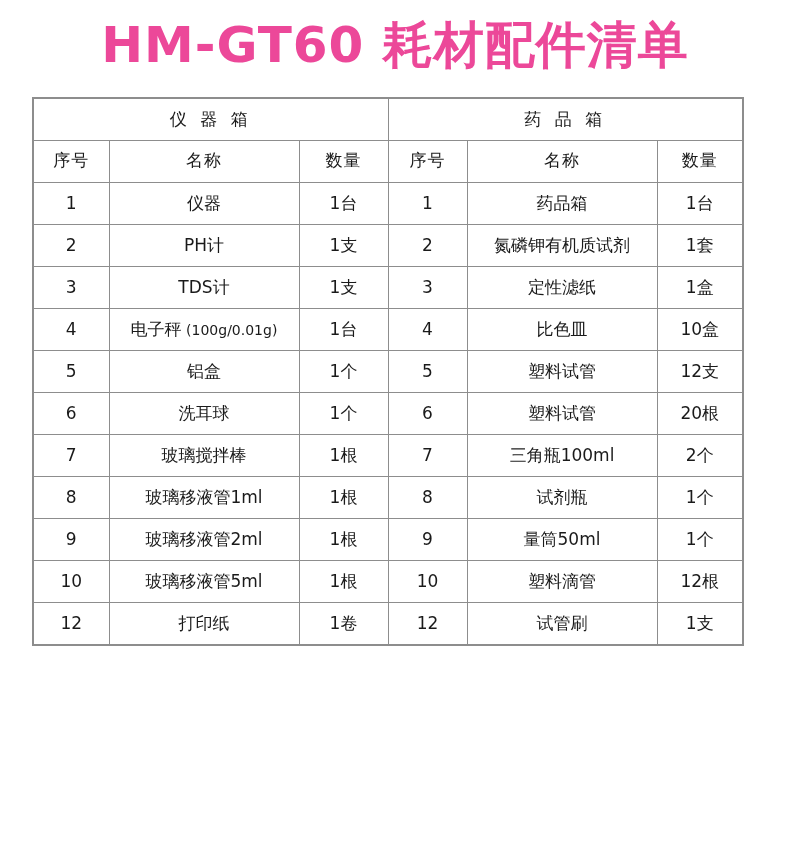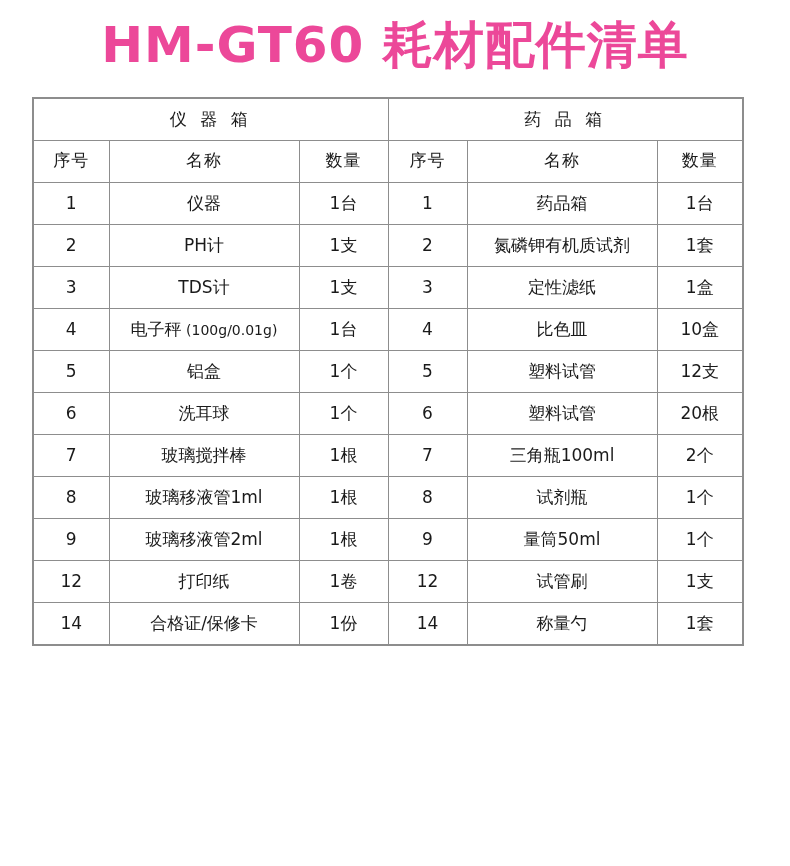--- a/index.html
+++ b/index.html
@@ -170,32 +170,32 @@
           </tr>
           <tr>
             <td>9</td>
             <td>玻璃移液管2ml</td>
             <td>1根</td>
             <td>9</td>
             <td>量筒50ml</td>
             <td>1个</td>
           </tr>
           <tr>
+            <td>10</td>
+            <td>玻璃移液管5ml</td>
+            <td>1根</td>
+            <td>10</td>
+            <td>塑料滴管</td>
+            <td>12根</td>
+          </tr>
+          <tr>
             <td>12</td>
             <td>打印纸</td>
             <td>1卷</td>
             <td>12</td>
             <td>试管刷</td>
             <td>1支</td>
           </tr>
-          <tr>
-            <td>14</td>
-            <td>合格证/保修卡</td>
-            <td>1份</td>
-            <td>14</td>
-            <td>称量勺</td>
-            <td>1套</td>
-          </tr>
         </tbody>
     </table>
   </div>
 
 </div>
 
 </body></html>

